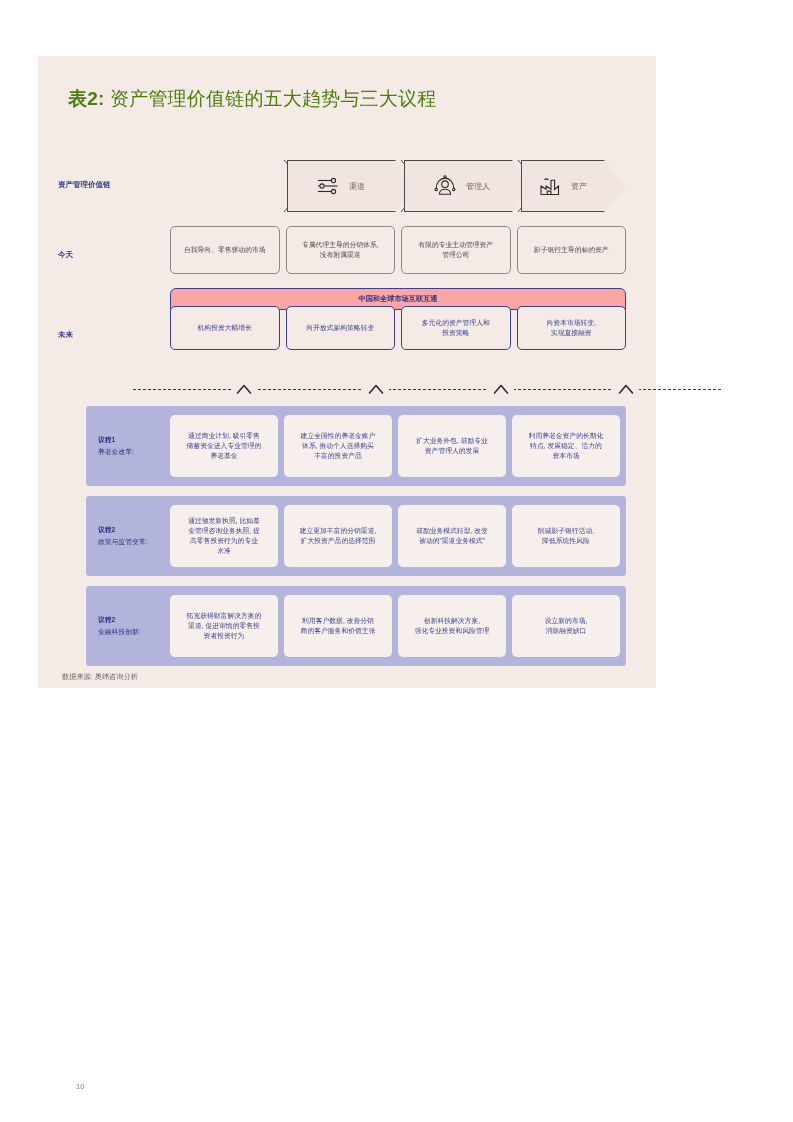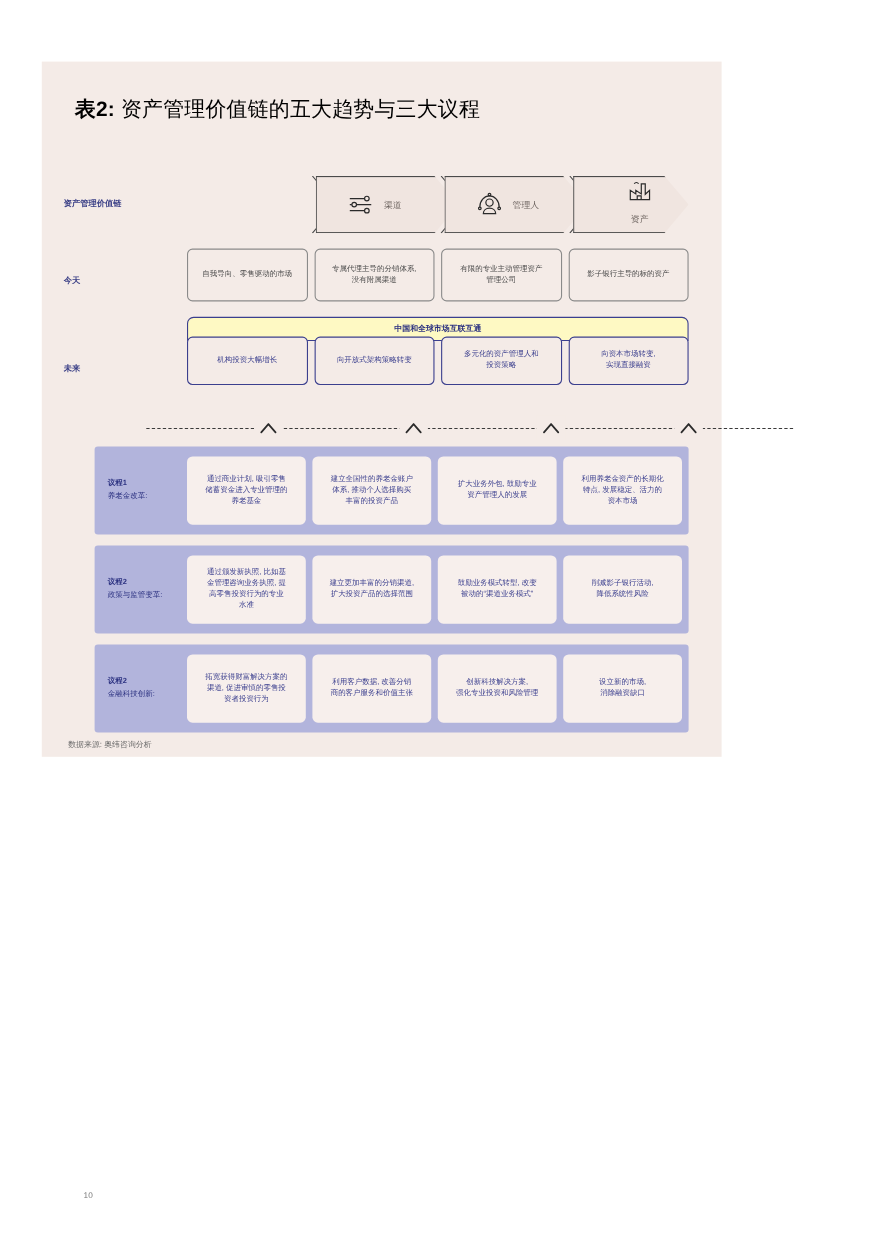--- a/index.html
+++ b/index.html
@@ -24,21 +24,21 @@
     width: 618px;
     height: 632px;
     background: #f4ebe7;
   }
 
   .panel-title {
     position: absolute;
     left: 30px;
     top: 30px;
     font-size: 19px;
-    color: #000000;
+    color: #4d7c0f;
     white-space: nowrap;
     letter-spacing: 0.2px;
   }
   .panel-title .tnum {
     font-weight: bold;
   }
   .panel-title .tbody {
     font-weight: normal;
   }
 
@@ -149,21 +149,21 @@
 
   
   .future-banner {
     position: absolute;
     left: 132px;
     width: 456px;
     height: 22px;
     box-sizing: border-box;
     border: 1.2px solid #3b3f8e;
     border-radius: 6px 6px 0 0;
-    background: #fef9c3;
+    background: #fca5a5;
     display: flex;
     align-items: center;
     justify-content: center;
     font-size: 7.2px;
     font-weight: bold;
     color: #2b3180;
   }
 
   
   .divider {
@@ -304,21 +304,21 @@
       </div>
     </div>
     <div class="chev-sep" style="left:346px;">
       <svg width="26" height="52" viewBox="0 0 26 52" fill="none" stroke="#4a4a4a" stroke-width="1">
         <path d="M2 0 L24 26 L2 52"></path>
       </svg>
     </div>
 
     <div class="chev" style="left:351px; width:105px;">
       <div class="chev-shape"></div>
-      <div class="chev-inner" style="padding-left:16px;flex-direction:column;">
+      <div class="chev-inner" style="padding-left:16px;">
         <span class="chev-ico">
           <svg viewBox="0 0 26 26" fill="none" stroke="currentColor" stroke-width="1.1">
             <path d="M4 21.5V13l5 3.3V13l5 3.3V7.2h3.6V16.6L21.5 13v8.5z"></path>
             <path d="M10.3 21.5v-3.4h3.6v3.4"></path>
             <path d="M7.6 7.1c.9-1.6 3-1.6 3.9 0"></path>
           </svg>
         </span>
         <span class="chev-label">资产</span>
       </div>
     </div>

